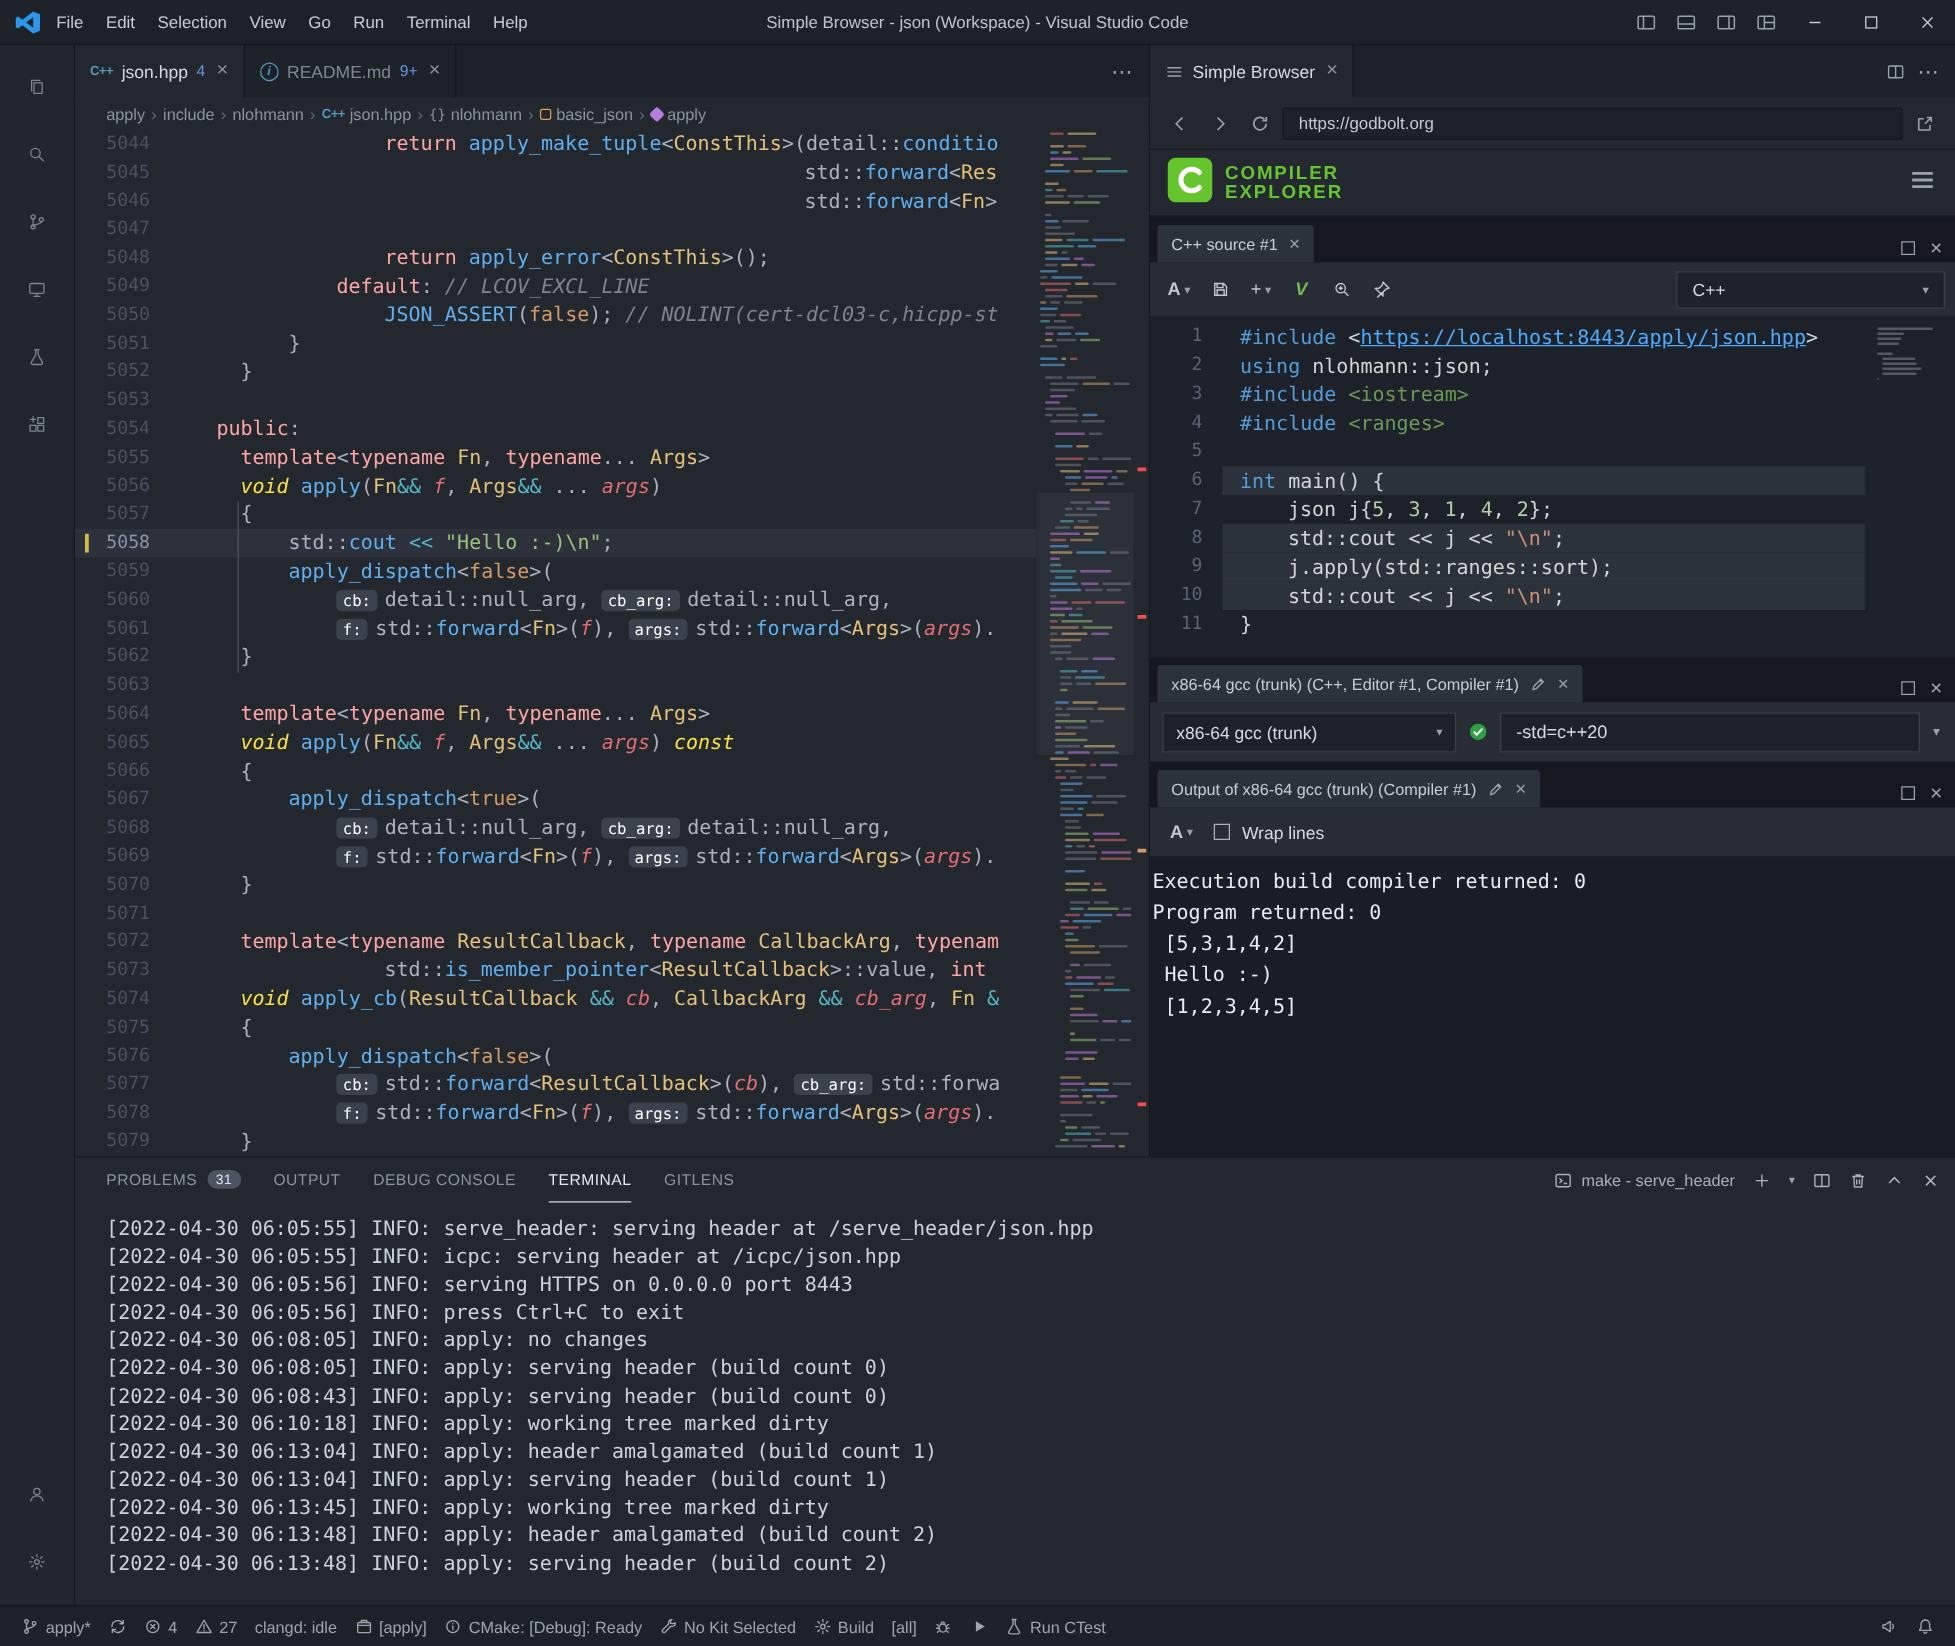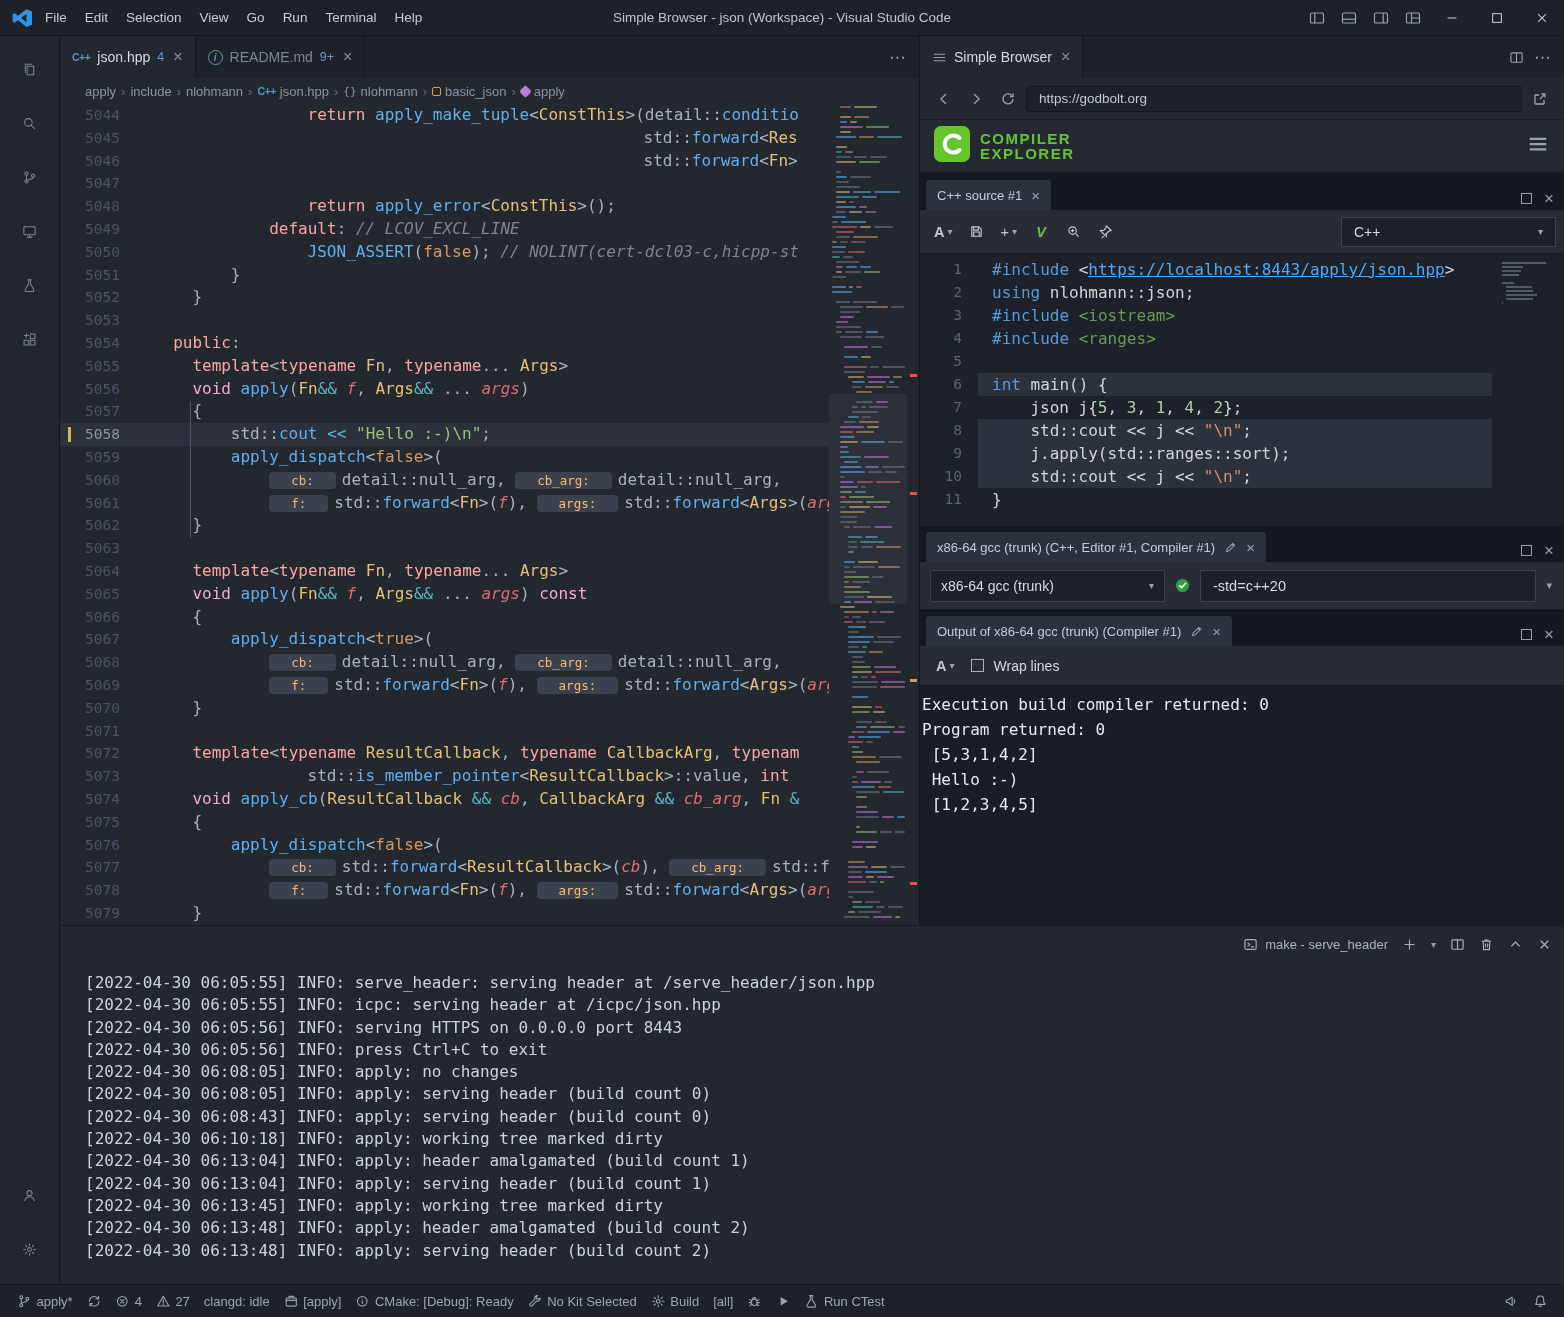--- a/index.html
+++ b/index.html
@@ -58,25 +58,25 @@
   
   .code-area{flex:1;position:relative;overflow:hidden;background:#23272e;
     font-family:"DejaVu Sans Mono",monospace;font-size:16px;line-height:22.8px}
   .code-lines{position:absolute;left:0;top:0;right:90px;bottom:0}
   .code-line{display:flex;height:22.8px;white-space:pre;position:relative}
   .code-line.current{background:#2c313c}
   .code-line.current::before{content:"";position:absolute;left:8px;top:4px;width:3px;height:15px;background:#d7ba4a}
   .gutter{width:94px;flex:none;text-align:right;padding-right:34px;color:#4b5263;font-size:14.5px}
   .current .gutter{color:#8b95a4}
   .lc{flex:1;overflow:hidden}
-  .tok-p{color:#abb2bf}.tok-k{color:#fca5a5}.tok-ki{color:#f9a8d4;}
+  .tok-p{color:#abb2bf}.tok-k{color:#fca5a5}.tok-ki{color:#fde047;font-style:italic}
   .tok-fn{color:#61afef}.tok-ty{color:#e5c07b}.tok-va{color:#e06c75;font-style:italic}
   .tok-op{color:#56b6c2}.tok-st{color:#98c379}.tok-nu{color:#d19a66}
   .tok-co{color:#7f848e;font-style:italic}
-  .tok-hi{background:#3b414d;color:#fdba74;border-radius:4px;padding:1px 22px;margin-right:6px;font-size:12.5px}
+  .tok-hi{background:#3b414d;color:#ffffff;border-radius:4px;padding:1px 5px;margin-right:6px;font-size:12.5px}
   .indent-guide{position:absolute;left:130px;top:297px;height:137px;width:1px;background:#4d5667}
   .minimap{position:absolute;top:0;right:12px;width:78px;bottom:0;overflow:hidden;background:#23272e}
   .mm-seg{position:absolute;height:2.2px;opacity:.55;border-radius:1px}
   .mm-viewport{position:absolute;left:0;right:0;top:290px;height:210px;background:rgba(140,152,173,0.09)}
   .overview-ruler{position:absolute;top:0;right:0;width:12px;bottom:0}
   .ruler-mark{position:absolute;right:2px;width:7px;height:3px}
 
   
   .browser-group{width:645px;flex:none;display:flex;flex-direction:column;border-left:1px solid #15171c;min-width:0}
   .browser-toolbar{height:42px;flex:none;background:#23272e;border-bottom:1px solid #1a1d23;
@@ -881,20 +881,38 @@
                 <div class="term-line"> [5,3,1,4,2]</div>
                 <div class="term-line"> Hello :-)</div>
                 <div class="term-line"> [1,2,3,4,5]</div>
               </div>
           </div>
         </section>
       </div>
 
       <div class="panel">
         <div class="panel-tabs">
+          <div style="display:flex;height:100%">
+              <div class="ptab">
+                <span>PROBLEMS</span>
+                <span class="ptab-badge">31</span>
+              </div>
+              <div class="ptab">
+                <span>OUTPUT</span>
+              </div>
+              <div class="ptab">
+                <span>DEBUG CONSOLE</span>
+              </div>
+              <div class="ptab active">
+                <span>TERMINAL</span>
+              </div>
+              <div class="ptab">
+                <span>GITLENS</span>
+              </div>
+            </div>
           <div class="pt-right">
             <div class="term-select">
               <span class="pt-ic">
                   <svg viewBox="0 0 16 16" fill="none" stroke="currentColor" stroke-width="1.2">
                     <rect x="2" y="2.8" width="12" height="10.4" rx="1.5"></rect>
                     <path d="M4.8 6l2.4 2-2.4 2M8.5 10.5h3"></path>
                   </svg>
                 </span>
               <span>make - serve_header</span>
             </div>

